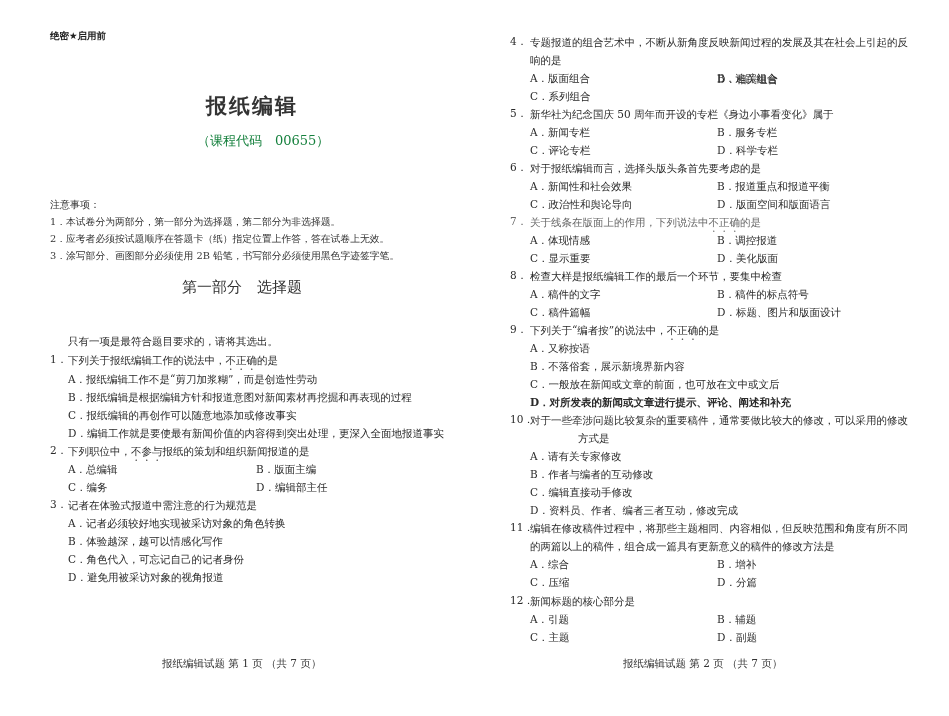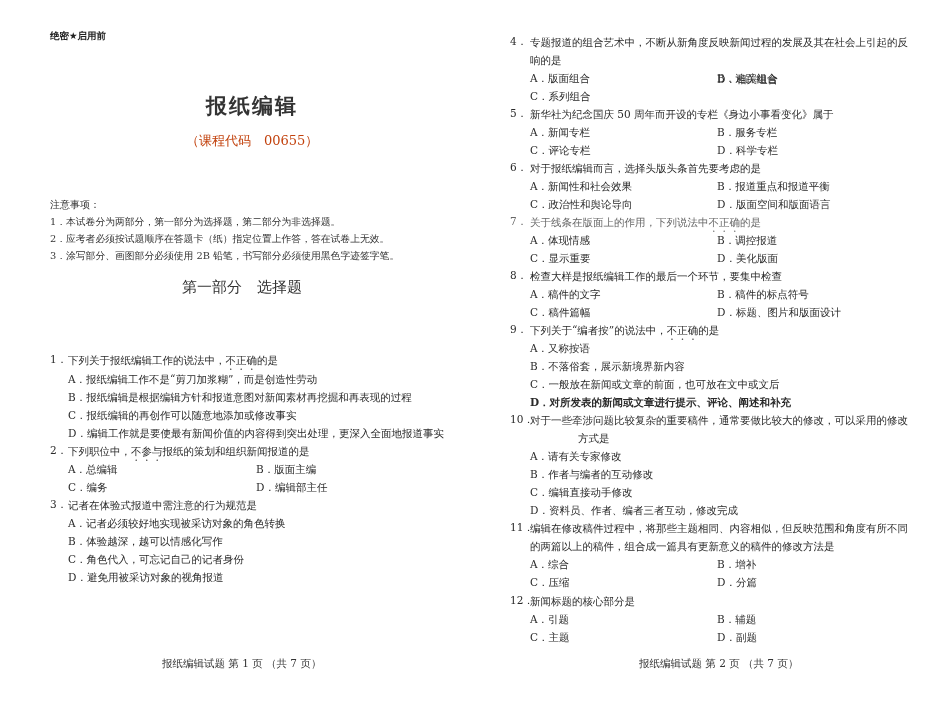--- a/index.html
+++ b/index.html
@@ -8,21 +8,21 @@
     font-family: "DejaVu Serif", "Liberation Serif", serif;
     color: #2a2a2a;
   }
   .page { position: absolute; top: 0; height: 608px; }
   .page-left { left: 0; width: 475px; }
   .page-right { left: 475px; width: 474px; }
   .line { position: absolute; white-space: nowrap; font-size: 10.5px; line-height: 14px; }
   .secret { font-family: "DejaVu Sans", sans-serif; font-size: 9.5px; font-weight: bold; color: #222; }
   .exam-title { font-size: 15.5px; color: #333; letter-spacing: 0.2px; }
   .subject { font-family: "DejaVu Sans", sans-serif; font-size: 21px; font-weight: bold; color: #333; letter-spacing: 2px; }
-  .code { font-size: 13px; color: #c2410c; }
+  .code { font-size: 13px; color: #15803d; margin-left: 11px; }
   .notes-head { font-size: 10px; color: #333; }
   .note { font-size: 9.8px; color: #333; }
   .part { font-family: "DejaVu Sans", sans-serif; font-size: 15px; color: #333; }
   .qnum { position: absolute; font-size: 10.5px; }
   .footer { font-size: 10.5px; color: #333; }
   .emph { text-emphasis: dot; -webkit-text-emphasis: dot; text-emphasis-position: under; -webkit-text-emphasis-position: under; }
   .opt { position: absolute; white-space: nowrap; font-size: 10.5px; line-height: 14px; }
   .faint { color: #666; }
 </style>
 </head>
@@ -37,20 +37,21 @@
 
   <div class="line code" style="left:186px; top:132px; line-height:18px;">（课程代码　00655）</div>
 
   <div class="line notes-head" style="left:50px; top:198px;">注意事项：</div>
   <div class="line note" style="left:50px; top:215px;">1．本试卷分为两部分，第一部分为选择题，第二部分为非选择题。</div>
   <div class="line note" style="left:50px; top:232px;">2．应考者必须按试题顺序在答题卡（纸）指定位置上作答，答在试卷上无效。</div>
   <div class="line note" style="left:50px; top:249px;">3．涂写部分、画图部分必须使用 2B 铅笔，书写部分必须使用黑色字迹签字笔。</div>
 
   <div class="line part" style="left:182px; top:276px; line-height:22px;">第一部分　选择题</div>
 
+  <div class="line" style="left:68px; top:334px;">只有一项是最符合题目要求的，请将其选出。</div>
 
   <div>
     <div class="qnum" style="left:50px; top:353px;">1．</div>
     <div class="line" style="left:68px; top:353px;">
       <span>下列关于报纸编辑工作的说法中，</span><span class="emph">不正确</span><span>的是</span>
     </div>
     <div class="opt" style="left:68px; top:372px;">A．报纸编辑工作不是“剪刀加浆糊”，而是创造性劳动</div>
     <div class="opt" style="left:68px; top:390px;">B．报纸编辑是根据编辑方针和报道意图对新闻素材再挖掘和再表现的过程</div>
     <div class="opt" style="left:68px; top:408px;">C．报纸编辑的再创作可以随意地添加或修改事实</div>
     <div class="opt" style="left:68px; top:426px;">D．编辑工作就是要使最有新闻价值的内容得到突出处理，更深入全面地报道事实</div>
@@ -162,14 +163,14 @@
 
   <div>
     <div class="qnum" style="left:35px; top:594px;">12．</div>
     <div class="line" style="left:55px; top:594px;">新闻标题的核心部分是</div>
     <div class="opt" style="left:55px; top:612px;">A．引题</div>
     <div class="opt" style="left:242px; top:612px;">B．辅题</div>
     <div class="opt" style="left:55px; top:630px;">C．主题</div>
     <div class="opt" style="left:242px; top:630px;">D．副题</div>
   </div>
 
-  <div class="line footer" style="left:164px; top:656px;text-align:center;">报纸编辑试题 第 2 页 （共 7 页）</div>
+  <div class="line footer" style="left:148px; top:656px;text-align:center;">报纸编辑试题 第 2 页 （共 7 页）</div>
 </div>
 
 </body></html>

